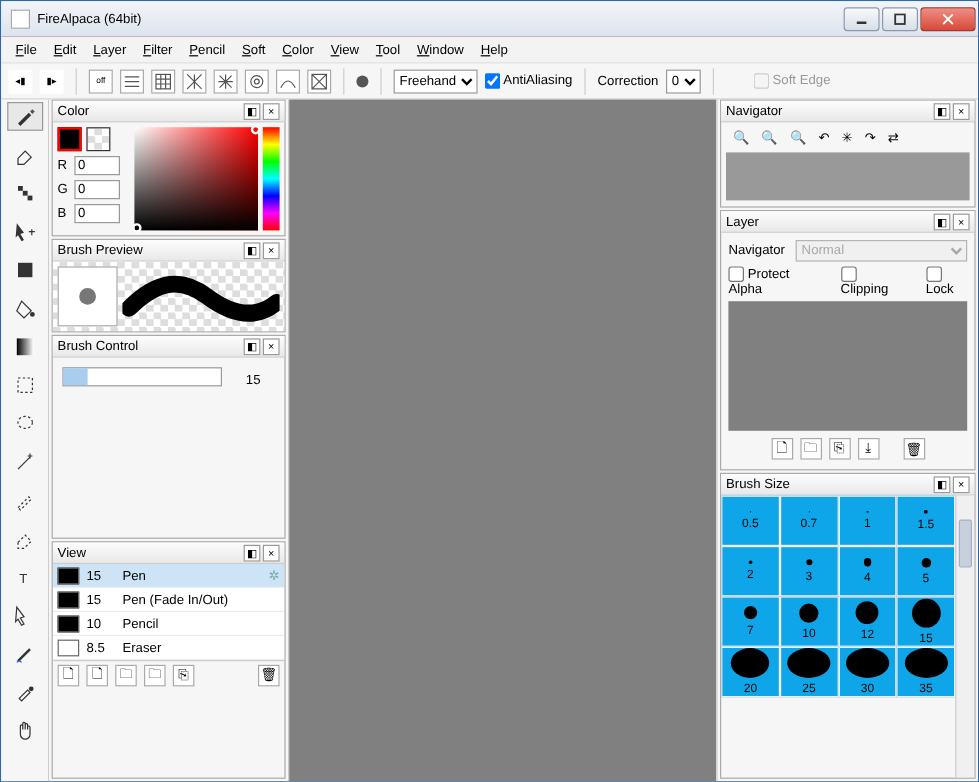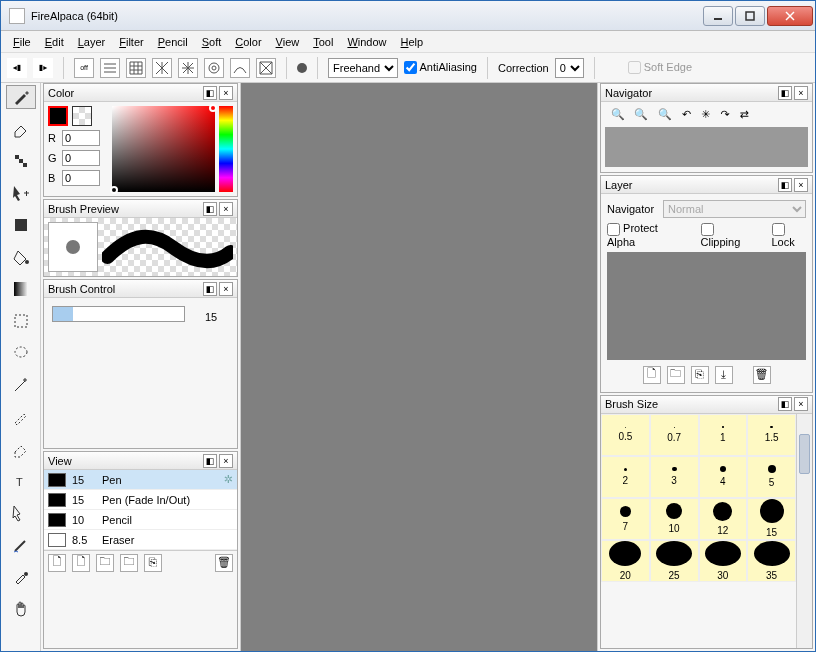--- a/index.html
+++ b/index.html
@@ -62,21 +62,21 @@
   .nav-icons { display: flex; gap: 10px; padding: 2px 6px 6px 6px; }
   .nav-canvas { height: 40px; background: #999; }
   .layer-body { padding: 6px; }
   .lay-row { display: flex; align-items: center; gap: 6px; margin-bottom: 4px; }
   .lay-row label { width: 50px; }
   .opacity-bar { flex: 1; height: 16px; border: 1px solid #999; background: #bbb; }
   .lay-select { flex: 1; height: 18px; background: #eee; color: #888; }
   .lay-checks { display: flex; gap: 22px; font-size: 10px; margin: 4px 0; }
   .lay-canvas { height: 108px; background: #808080; }
   .lay-foot { display: flex; gap: 6px; padding: 6px 2px 2px 2px; justify-content: center; }
-  .bs-body { display: grid; grid-template-columns: repeat(4, 1fr); background: #fef9c3; position: relative; flex:1; }
+  .bs-body { display: grid; grid-template-columns: repeat(4, 1fr); background: #0ea5e9; position: relative; flex:1; }
   .bs-cell { height: 42px; border: 1px solid #eee; display: flex; flex-direction: column; align-items: center; justify-content: center; gap: 4px; }
   .bs-cell .c { background: #000; border-radius: 50%; }
   .bs-cell .lbl { font-size: 10px; }
   .scroll-v { position: absolute; right: 0; top: 0; bottom: 0; width: 16px; background: #f0f0f0; border-left: 1px solid #ccc; }
   .scroll-v .thumb { position: absolute; top: 20px; height: 40px; left: 2px; right: 2px; background: #c8d0dc; border: 1px solid #9fb0c8; border-radius: 2px; }
   .gray { color: #999; padding-left: 23px; }
 </style>
 </head>
 <body>
 

